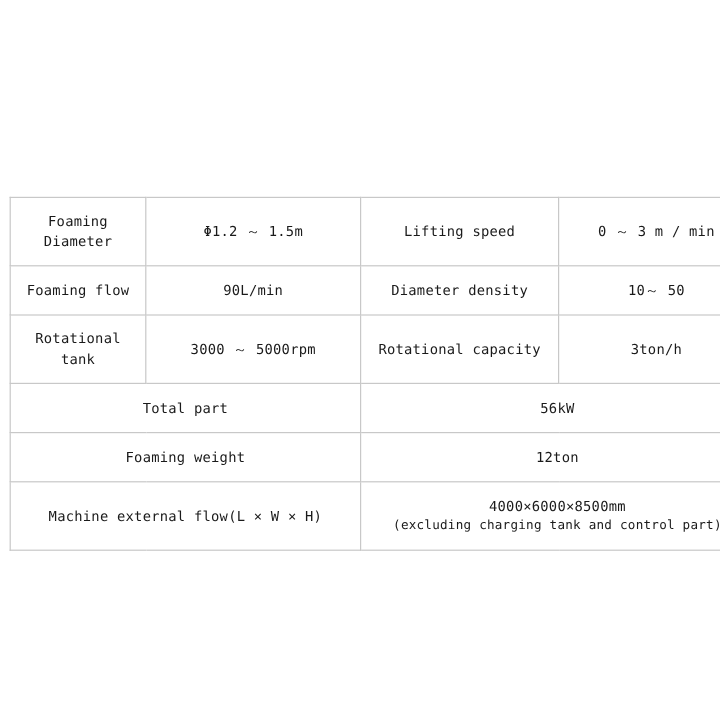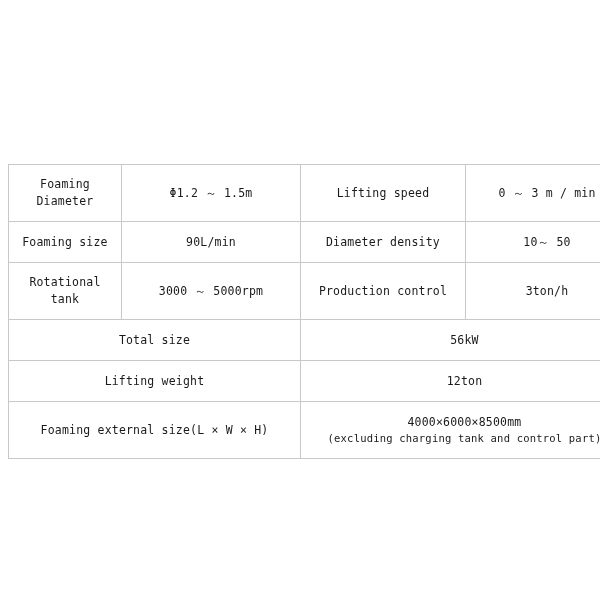--- a/index.html
+++ b/index.html
@@ -63,41 +63,41 @@
   <div class="spec-table-wrap">
     <table class="spec">
       <tbody>
         <tr class="tall">
           <td class="c1">Foaming Diameter</td>
           <td class="c2">Φ1.2 ～ 1.5m</td>
           <td class="c3">Lifting speed</td>
           <td class="c4">0 ～ 3 m / min</td>
         </tr>
         <tr class="mid">
-          <td class="c1">Foaming size</td>
+          <td class="c1">Foaming flow</td>
           <td class="c2">90L/min</td>
           <td class="c3">Diameter density</td>
           <td class="c4">10～ 50</td>
         </tr>
         <tr class="tall">
           <td class="c1">Rotational tank</td>
           <td class="c2">3000 ～ 5000rpm</td>
-          <td class="c3">Production control</td>
+          <td class="c3">Rotational capacity</td>
           <td class="c4">3ton/h</td>
         </tr>
         <tr class="mid">
-          <td colspan="2">Total size</td>
+          <td colspan="2">Total part</td>
           <td colspan="2">56kW</td>
         </tr>
         <tr class="mid">
-          <td colspan="2">Lifting weight</td>
+          <td colspan="2">Foaming weight</td>
           <td colspan="2">12ton</td>
         </tr>
         <tr class="tall">
-          <td colspan="2">Foaming external size(L × W × H)</td>
+          <td colspan="2">Machine external flow(L × W × H)</td>
           <td colspan="2">
             <span class="line2">4000×6000×8500mm</span>
             <span class="sub">(excluding charging tank and control part)</span>
           </td>
         </tr>
       </tbody>
     </table>
   </div>
 </div>
 

